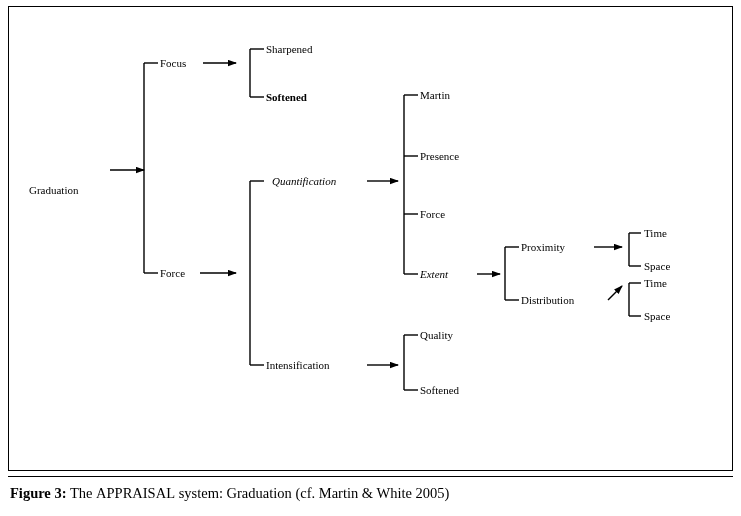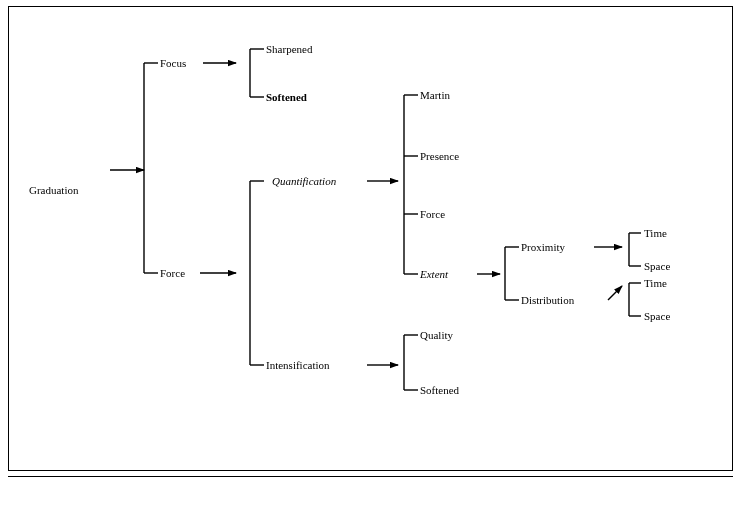--- a/index.html
+++ b/index.html
@@ -149,14 +149,17 @@
     <div class="node" style="left:521px; top:239px;">Proximity</div>
     <div class="node" style="left:521px; top:292px;">Distribution</div>
     <div class="node" style="left:644px; top:225px;">Time</div>
     <div class="node" style="left:644px; top:258px;">Space</div>
     <div class="node" style="left:644px; top:275px;">Time</div>
     <div class="node" style="left:644px; top:308px;">Space</div>
   </div>
 
   <div class="caption-rule"></div>
 
+  <div class="caption">
+    <span class="bold">Figure 3:</span><span> The </span><span class="sc">APPRAISAL</span><span> system: Graduation (cf. Martin &amp; White 2005)</span>
+  </div>
 
 </div>
 
 </body></html>

